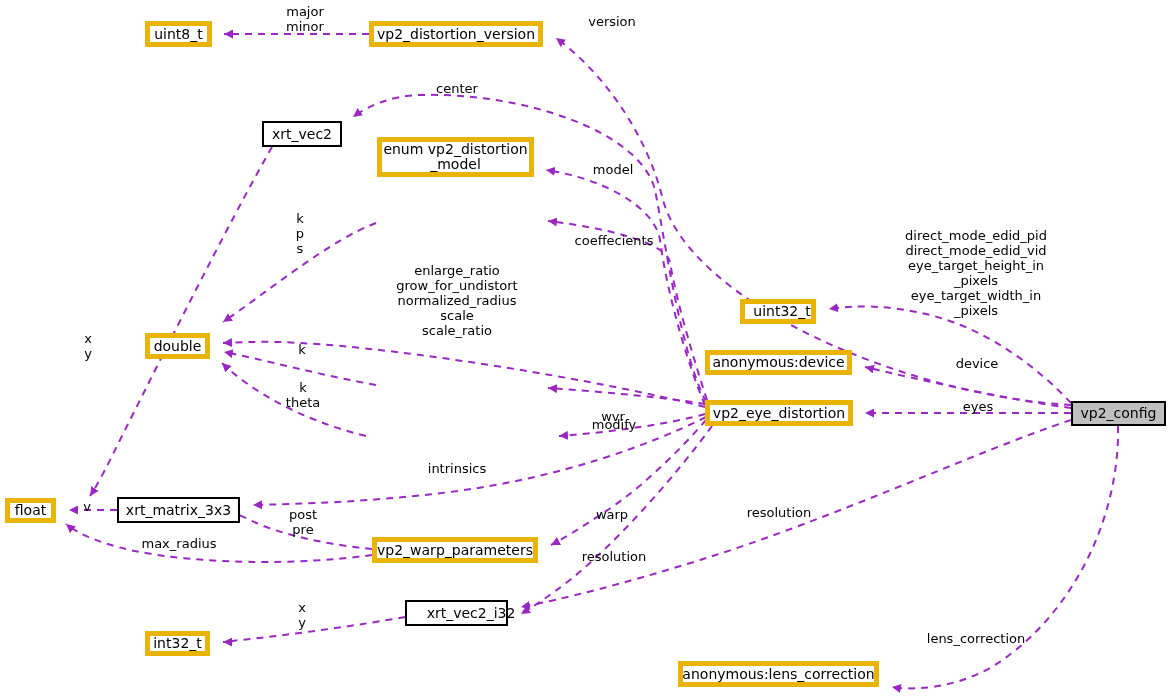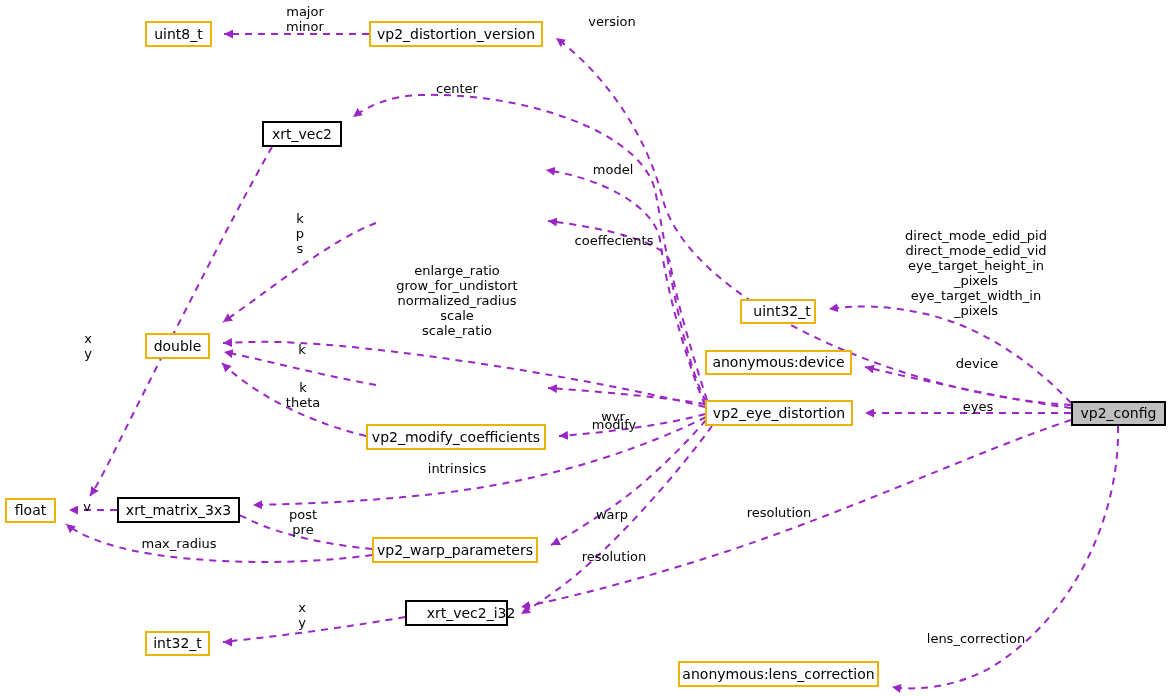--- a/index.html
+++ b/index.html
@@ -23,21 +23,21 @@
     left: 0;
     top: 0;
     width: 1172px;
     height: 696px;
     pointer-events: none;
   }
   .node {
     position: absolute;
     box-sizing: border-box;
     background: #ffffff;
-    border: 2px solid #eab308;
+    border: 5px solid #eab308;
     display: flex;
     align-items: center;
     justify-content: center;
     text-align: center;
     font-size: 14px;
     line-height: 15px;
     color: #000000;
     white-space: pre;
     z-index: 5;
   }
@@ -118,26 +118,27 @@
 
       <path d="M1118,426 C1120,520 1070,620 990,668 C950,690 910,690 892,687"></path>
 
       <path d="M272,147 C230,220 150,380 105,470 C98,483 94,490 90,496"></path>
     </g>
   </svg>
 
   <div class="node" style="left:145px;top:21px;width:67px;height:26px;">uint8_t</div>
   <div class="node" style="left:369px;top:21px;width:174px;height:26px;">vp2_distortion_version</div>
   <div class="node bold" style="left:262px;top:121px;width:80px;height:26px;">xrt_vec2</div>
+  <div class="node" style="left:377px;top:137px;width:157px;height:40px;">enum vp2_distortion
+_model</div>
   <div class="node" style="left:740px;top:299px;width:76px;height:25px;padding-left:8px;">uint32_t</div>
   <div class="node" style="left:145px;top:333px;width:65px;height:26px;">double</div>
   <div class="node" style="left:705px;top:350px;width:147px;height:25px;">anonymous:device</div>
   <div class="node" style="left:705px;top:400px;width:148px;height:26px;">vp2_eye_distortion</div>
   <div class="node current" style="left:1071px;top:401px;width:95px;height:25px;">vp2_config</div>
-  <div class="node" style="left:366px;top:424px;width:180px;height:26px;">vp2_modify_coefficients</div>
   <div class="node" style="left:5px;top:498px;width:51px;height:25px;">float</div>
   <div class="node bold" style="left:117px;top:497px;width:123px;height:26px;">xrt_matrix_3x3</div>
   <div class="node" style="left:372px;top:537px;width:166px;height:26px;">vp2_warp_parameters</div>
   <div class="node bold" style="left:405px;top:600px;width:103px;height:26px;padding-left:29px;">xrt_vec2_i32</div>
   <div class="node" style="left:145px;top:631px;width:65px;height:25px;">int32_t</div>
   <div class="node" style="left:678px;top:661px;width:201px;height:26px;">anonymous:lens_correction</div>
 
   <div class="edge-label" style="left:305px;top:4px;">major
 minor</div>
   <div class="edge-label" style="left:612px;top:14px;">version</div>

